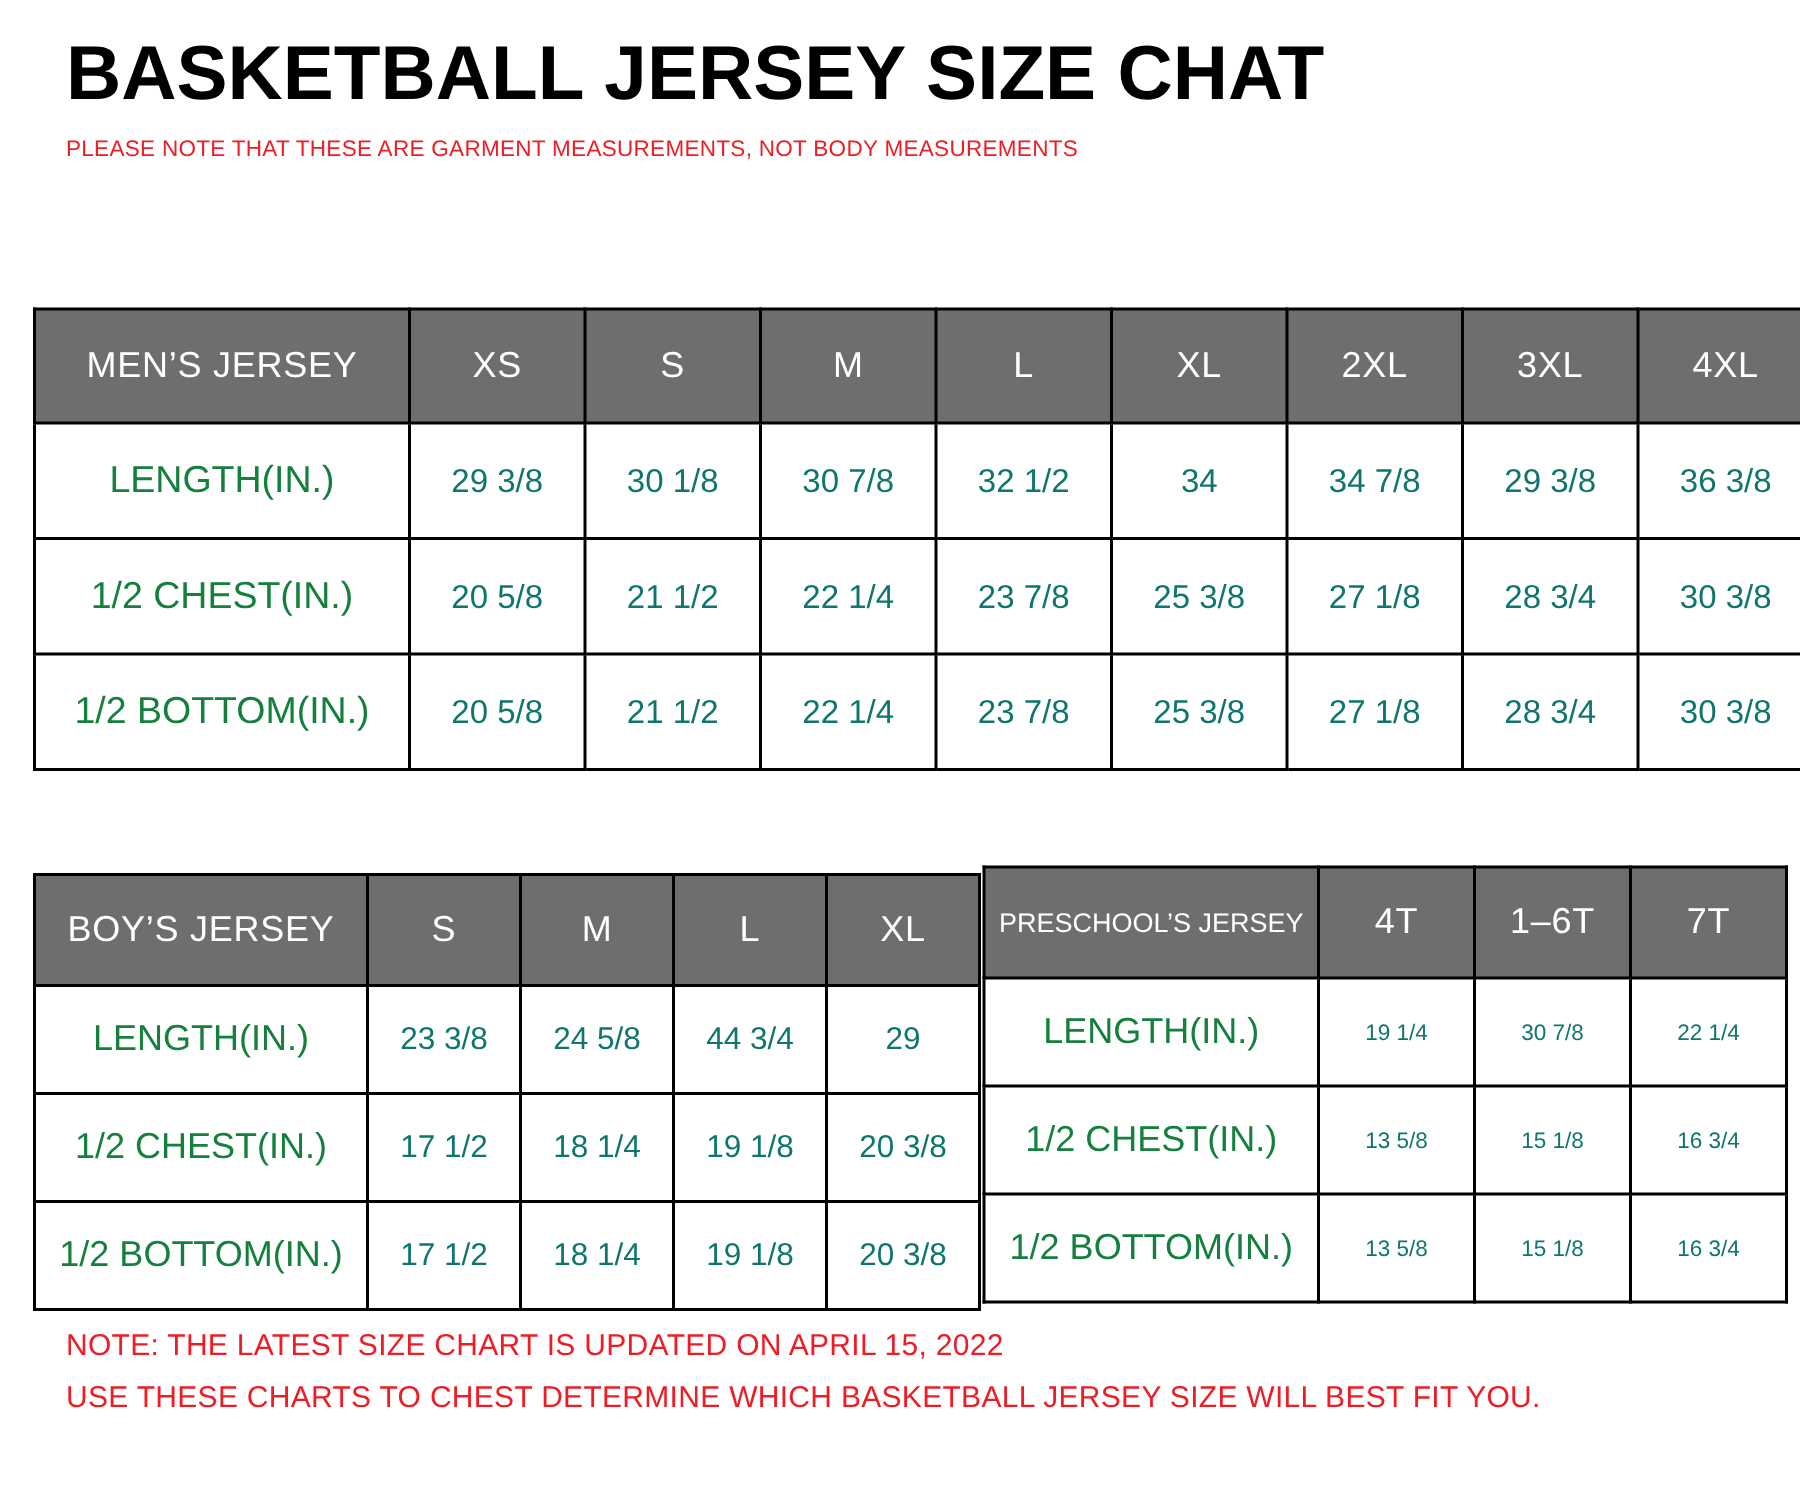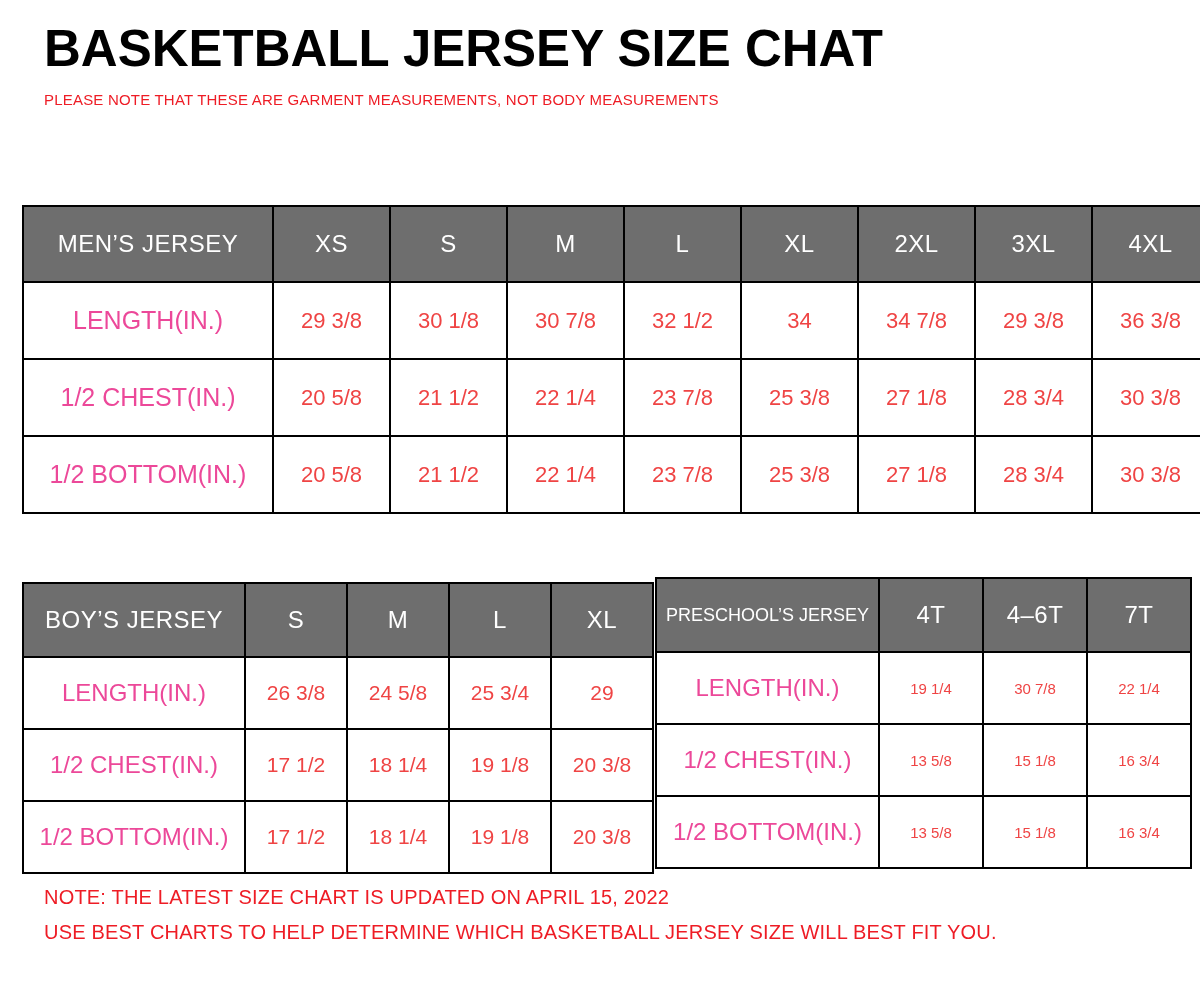--- a/index.html
+++ b/index.html
@@ -61,27 +61,27 @@
     height: 72px;
     letter-spacing: 0.5px;
   }
   .hdr-cell.small {
     font-size: 19px;
     letter-spacing: 0px;
   }
   .row-label {
     font-size: 25px;
     height: 73px;
-    color: #ec4899;
+    color: #15803d;
     padding: 0 6px;
     white-space: nowrap;
   }
   .data-cell {
     font-size: 22px;
-    color: #ef4444;
+    color: #0f766e;
     height: 73px;
   }
 
   
   .mens-wrap {
     position: absolute;
     left: 22px;
     top: 205px;
   }
   table.mens {
@@ -198,23 +198,23 @@
       <tbody>
           <tr>
         <th class="hdr-cell c0">BOY’S JERSEY</th>
         <th class="hdr-cell cx">S</th>
         <th class="hdr-cell cx">M</th>
         <th class="hdr-cell cx">L</th>
         <th class="hdr-cell cx">XL</th>
       </tr>
       <tr>
         <td class="row-label">LENGTH(IN.)</td>
-        <td class="data-cell">26  3/8</td>
+        <td class="data-cell">23  3/8</td>
         <td class="data-cell">24  5/8</td>
-        <td class="data-cell">25  3/4</td>
+        <td class="data-cell">44  3/4</td>
         <td class="data-cell">29</td>
       </tr>
       <tr>
         <td class="row-label">1/2  CHEST(IN.)</td>
         <td class="data-cell">17  1/2</td>
         <td class="data-cell">18  1/4</td>
         <td class="data-cell">19  1/8</td>
         <td class="data-cell">20  3/8</td>
       </tr>
       <tr>
@@ -227,21 +227,21 @@
     </tbody>
       </table>
   </div>
 
   <div class="pre-wrap">
     <table class="pre">
       <tbody>
           <tr>
         <th class="hdr-cell small c0">PRESCHOOL’S  JERSEY</th>
         <th class="hdr-cell cx">4T</th>
-        <th class="hdr-cell cx">4–6T</th>
+        <th class="hdr-cell cx">1–6T</th>
         <th class="hdr-cell cx">7T</th>
       </tr>
       <tr>
         <td class="row-label">LENGTH(IN.)</td>
         <td class="data-cell">19  1/4</td>
         <td class="data-cell">30  7/8</td>
         <td class="data-cell">22  1/4</td>
       </tr>
       <tr>
         <td class="row-label">1/2  CHEST(IN.)</td>
@@ -254,16 +254,16 @@
         <td class="data-cell">13  5/8</td>
         <td class="data-cell">15  1/8</td>
         <td class="data-cell">16  3/4</td>
       </tr>
     </tbody>
       </table>
   </div>
 
   <div class="footer-notes">
     <div>NOTE: THE LATEST SIZE CHART IS UPDATED ON APRIL 15, 2022</div>
-    <div>USE BEST CHARTS TO HELP DETERMINE WHICH  BASKETBALL JERSEY  SIZE WILL BEST FIT YOU.</div>
+    <div>USE THESE CHARTS TO CHEST DETERMINE WHICH  BASKETBALL JERSEY  SIZE WILL BEST FIT YOU.</div>
   </div>
 
 </div>
 
 </body></html>

